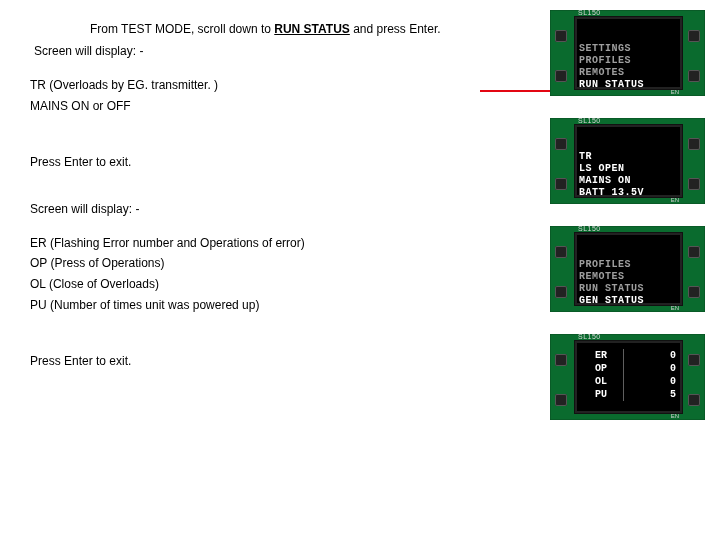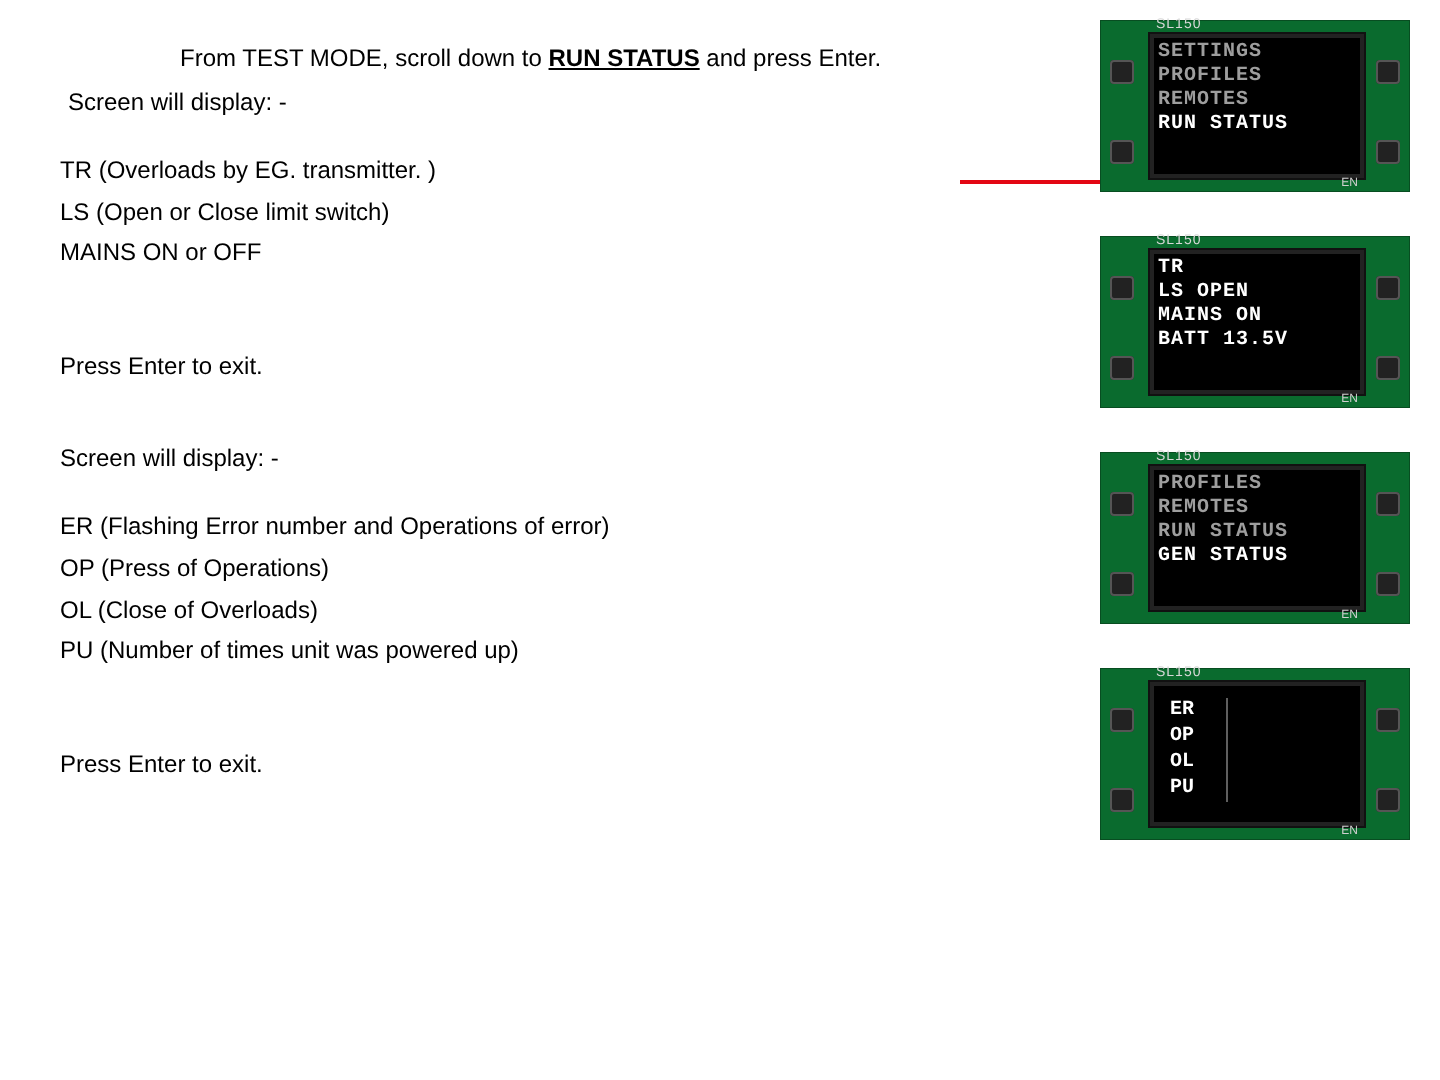--- a/index.html
+++ b/index.html
@@ -59,21 +59,21 @@
     font-family: Arial, sans-serif;
   }
   .screen-en {
     position: absolute;
     bottom: 1px;
     right: 26px;
     font-size: 6px;
     color: #cfcfcf;
   }
   .screen-inner {
-    padding: 4px 4px 4px 4px;
+    padding: 26px 4px 4px 4px;
     color: #fff;
     font-family: "Courier New", monospace;
     font-weight: bold;
     font-size: 10px;
     line-height: 12px;
     letter-spacing: 0.5px;
     white-space: pre;
   }
   .dim { color: #9e9e9e; }
   .btn-hole {
@@ -104,21 +104,21 @@
     top: -4px;
     border-left: 10px solid #e30613;
     border-top: 5px solid transparent;
     border-bottom: 5px solid transparent;
   }
 
   
   .two-col {
     display: flex;
     gap: 16px;
-    padding: 8px 6px 4px 10px;
+    padding: 8px 6px 4px 20px;
     color: #fff;
     font-family: "Courier New", monospace;
     font-weight: bold;
     font-size: 10px;
     line-height: 13px;
   }
   .two-col .col { white-space: pre; }
   .two-col .sep {
     width: 1px;
     background: #bdbdbd;
@@ -130,21 +130,20 @@
 
 <div class="content-col">
 
   <div class="block">
     <p class="para indent">
       <span>From TEST MODE, scroll down to </span><span class="underline-bold">RUN STATUS</span><span> and press Enter.</span>
     </p>
     <p class="para" style="padding-left:4px">Screen will display: -</p>
     <div class="spacer-sm"></div>
     <div class="list-line">TR (Overloads by EG. transmitter. )</div>
-    <div class="list-line">LS (Open or Close limit switch)</div>
     <div class="list-line">MAINS ON or OFF</div>
     <div style="height:34px"></div>
     <div class="list-line">Press Enter to exit.</div>
   </div>
 
   <div class="block">
     <p class="para">Screen will display: -</p>
     <div class="spacer-sm"></div>
     <div class="list-line">ER (Flashing Error number and Operations of error)</div>
     <div class="list-line">OP (Press of Operations)</div>
@@ -211,18 +210,22 @@
     <span class="btn-hole btn-right-top"></span>
     <span class="btn-hole btn-right-bot"></span>
     <span class="screen-label">SL150</span>
     <div class="screen">
       <div class="two-col">
         <div class="col"><span>ER</span>
 <span>OP</span>
 <span>OL</span>
 <span>PU</span></div>
         <div class="sep"></div>
+        <div class="col" style="flex:1; text-align:right"><span>0</span>
+<span>0</span>
+<span>0</span>
+<span>5</span></div>
       </div>
     </div>
     <span class="screen-en">EN</span>
   </div>
 
 </div>
 
 </body></html>

